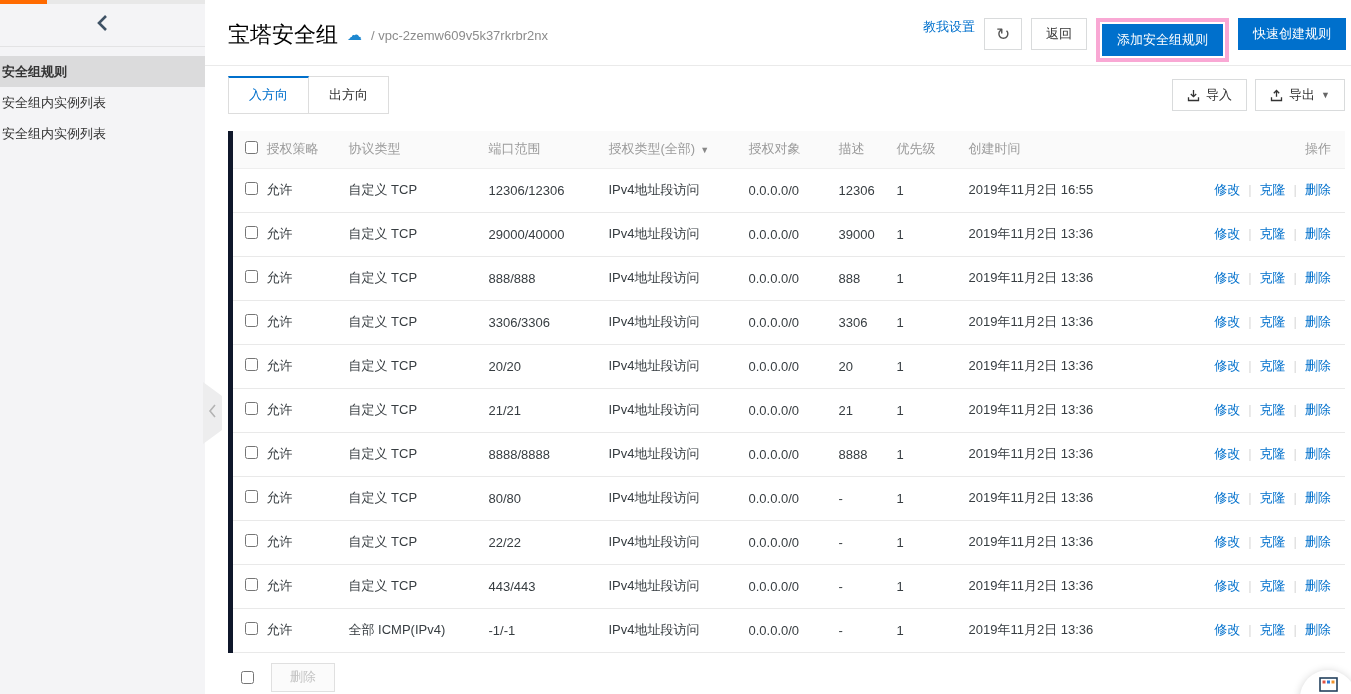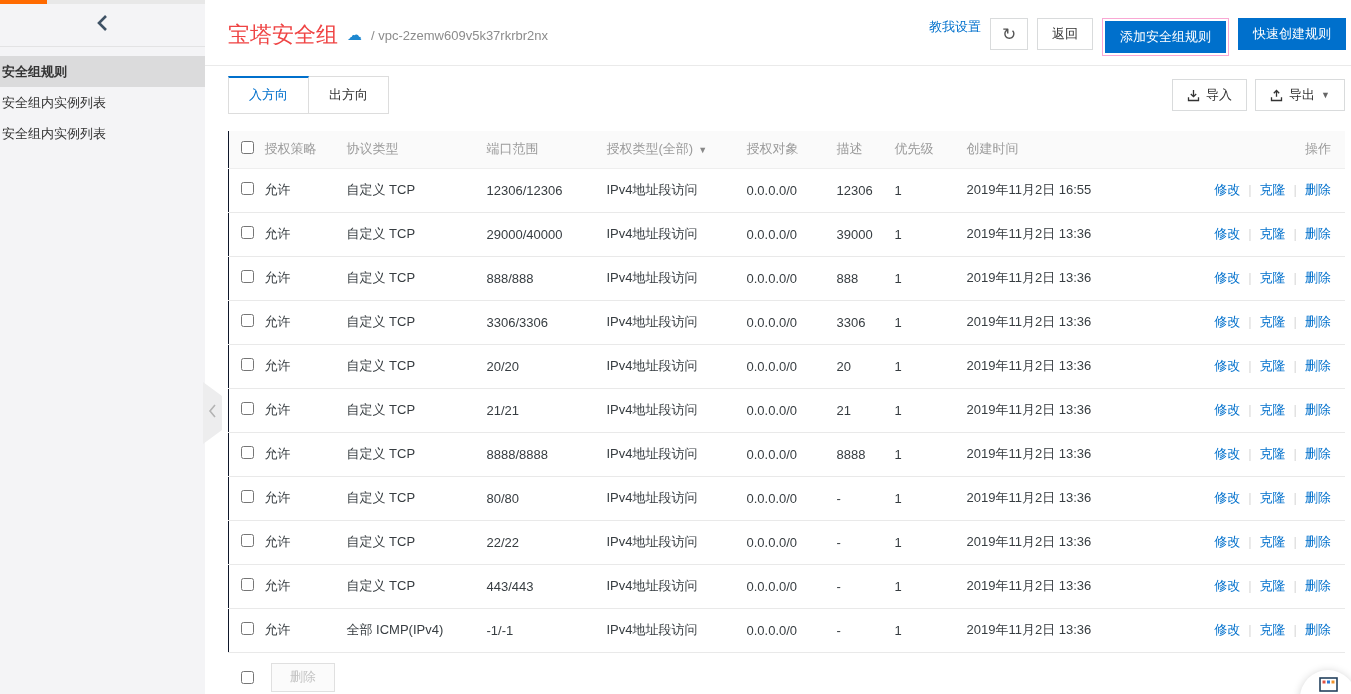--- a/index.html
+++ b/index.html
@@ -21,51 +21,51 @@
 
   
   .handle { position:absolute; left:203px; top:382px; width:19px; height:62px; background:#ededee;
     clip-path:polygon(0 0,100% 14px,100% 48px,0 100%); display:flex; align-items:center;
     justify-content:center; cursor:pointer; z-index:4; }
 
   
   .main { position:absolute; left:205px; top:4px; right:0; bottom:0; background:#fff; }
   .page-header { position:relative; height:62px; border-bottom:1px solid #eaeaea; }
   .title-wrap { position:absolute; left:23px; top:16px; display:flex; align-items:center; }
-  .page-title { font-size:22px; font-weight:500; color:#ef4444; }
+  .page-title { font-size:22px; font-weight:500; color:#000000; }
   .cloud-ico { font-size:15px; color:#1e88d0; margin-left:9px; }
   .vpc-id { font-size:13px; color:#8c8c8c; margin-left:9px;text-align:right; }
   .header-actions { position:absolute; right:5px; top:14px; display:flex; align-items:flex-start; }
   .link { color:#0070cc; font-size:13px; text-decoration:none; cursor:pointer; }
   .btn { display:inline-flex; align-items:center; justify-content:center; height:32px;
     border:1px solid #d9dbdc; background:#fff; color:#333; font-size:13px; cursor:pointer;
     padding:0 14px; }
   .btn-icon { width:38px; padding:0; }
   .btn-primary { background:#0070cc; border-color:#0070cc; color:#fff; }
   .header-actions > * { margin-left:9px; }
-  .red-box { border:1px solid #f9a8d4; padding:2px; display:inline-flex; margin-left:9px; }
+  .red-box { border:4px solid #f9a8d4; padding:2px; display:inline-flex; margin-left:9px; }
   .red-box .btn-primary { margin:0; }
   .refresh-glyph { font-size:17px; color:#555; line-height:1; }
 
   
   .tabs-row { position:relative; height:38px; margin:10px 23px 0 23px; }
   .tabs { display:inline-flex;justify-content:space-between; }
   .tab { height:38px; line-height:36px; padding:0 20px; font-size:13px; border:1px solid #ddd;
     cursor:pointer; background:#fff; color:#333; }
   .tab + .tab { border-left:none; }
   .tab.active { border-top:2px solid #0070cc; color:#0070cc; line-height:34px; }
   .io-btns { position:absolute; right:-17px; top:3px; display:flex; }
   .io-btns .btn { margin-left:8px; }
   .io-btns svg { margin-right:6px; }
   .caret { font-size:9px; color:#666; margin-left:6px; }
 
   
   .table-wrap { margin:17px 6px 0 23px; }
   table { width:100%; border-collapse:collapse; font-size:13px; table-layout:fixed;
-    border-left:1px solid #0f172a; }
+    border-left:5px solid #0f172a; }
   thead th { background:#fafafa; color:#9b9b9b; font-weight:normal; text-align:left;
     height:37px; padding:0 8px 0 0; border-bottom:1px solid #eeeeee; }
   tbody td { height:44px; padding:0 8px 0 0; border-bottom:1px solid #e9e9e9; color:#373d41; }
   th.c-check, td.c-check { width:36px; padding-left:12px; }
   .c-policy{width:82px}.c-protocol{width:140px}.c-port{width:120px}.c-authtype{width:140px}
   .c-authobj{width:90px}.c-desc{width:58px}.c-prio{width:72px}.c-created{width:240px}
   th.c-actions, td.c-actions { text-align:right; padding-right:14px; }
   td.c-actions a { color:#0070cc; text-decoration:none; cursor:pointer; }
   .sep { color:#d9d9d9; margin:0 8px; }
   .filter-caret { font-size:9px; color:#888; margin-left:5px; cursor:pointer; }

